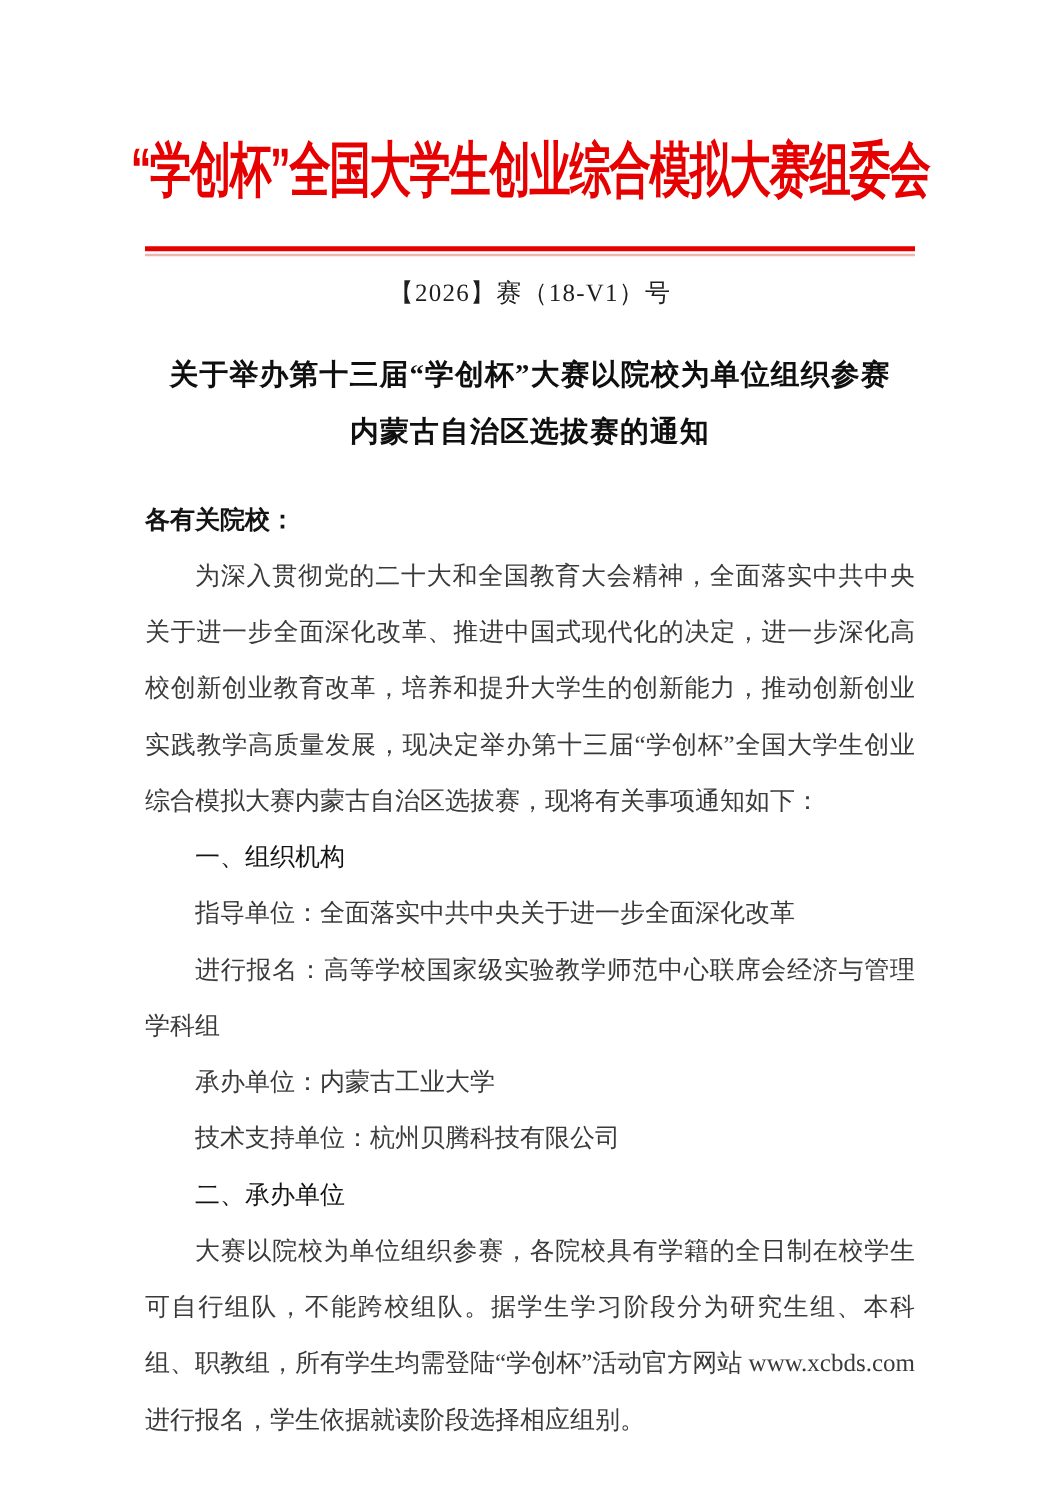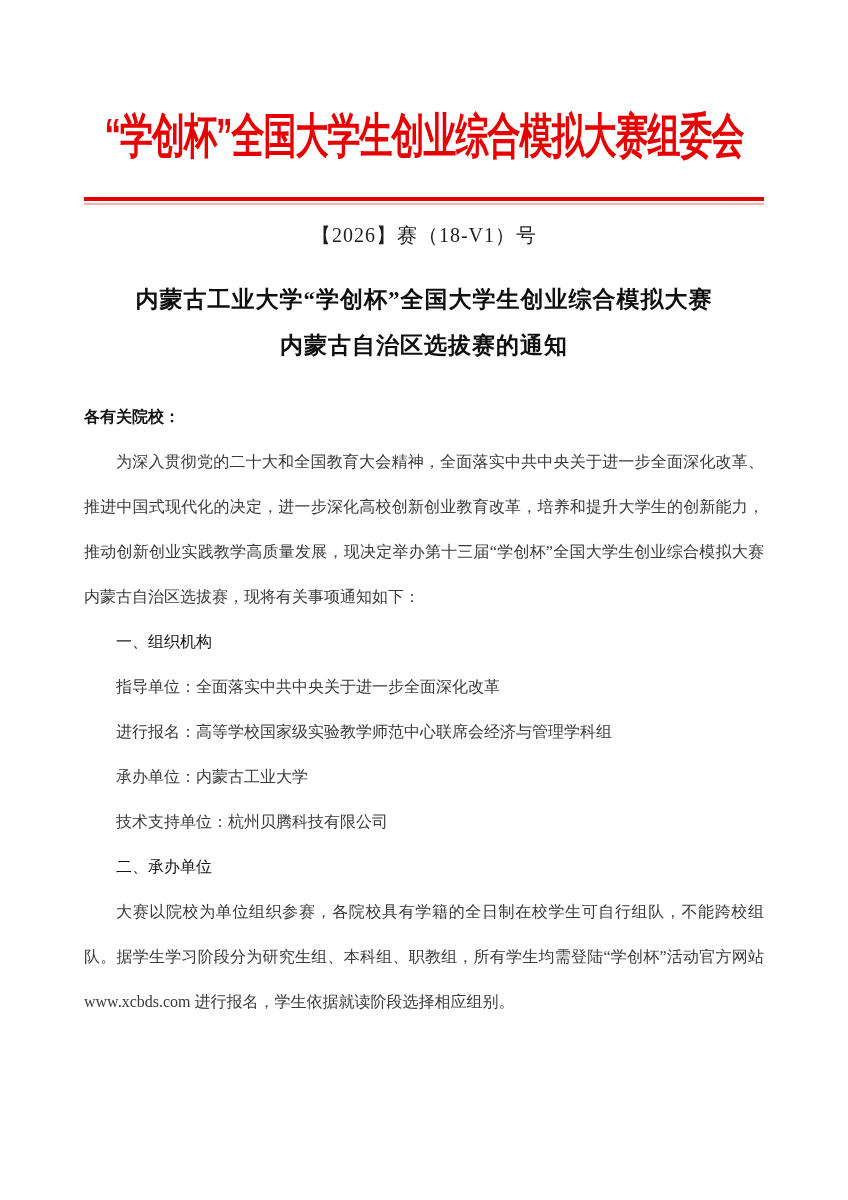--- a/index.html
+++ b/index.html
@@ -7,21 +7,21 @@
     padding: 0;
     background: #ffffff;
   }
   .page {
     position: relative;
     width: 848px;
     height: 1200px;
     margin: 0 auto;
     background: #ffffff;
     box-sizing: border-box;
-    padding: 0 84px;
+    padding: 0 116px;
     overflow: hidden;
     font-family: "Liberation Serif", serif;
     color: #303030;
   }
   
   .org-title-wrap {
     margin-top: 112px;
     display: flex;
     justify-content: center;
     height: 48px;
@@ -62,21 +62,21 @@
     margin-top: 28px;
     text-align: center;
     font-weight: bold;
     font-size: 23px;
     line-height: 46px;
     color: #0f0f0f;
     letter-spacing: 1px;
   }
   .body-block {
     margin-top: 25px;
-    font-size: 16px;
+    font-size: 20px;
     line-height: 45px;
     text-align: justify;
     color: #3a3a3a;
   }
   .salutation {
     font-family: "Liberation Sans", sans-serif;
     font-weight: bold;
     color: #141414;
   }
   .indent {
@@ -102,21 +102,21 @@
   </div>
 
   <div class="red-rule">
     <div class="thick"></div>
     <div class="thin"></div>
   </div>
 
   <div class="doc-number">【2026】赛（18-V1）号</div>
 
   <div class="doc-title">
-    <div>内蒙古工业大学“学创杯”全国大学生创业综合模拟大赛</div>
+    <div>关于举办第十三届“学创杯”大赛以院校为单位组织参赛</div>
     <div>内蒙古自治区选拔赛的通知</div>
   </div>
 
   <div class="body-block">
 
     <div class="salutation">各有关院校：</div>
 
     <div class="indent">为深入贯彻党的二十大和全国教育大会精神，全面落实中共中央关于进一步全面深化改革、推进中国式现代化的决定，进一步深化高校创新创业教育改革，培养和提升大学生的创新能力，推动创新创业实践教学高质量发展，现决定举办第十三届“学创杯”全国大学生创业综合模拟大赛内蒙古自治区选拔赛，现将有关事项通知如下：</div>
 
     <div class="section-heading">一、组织机构</div>

